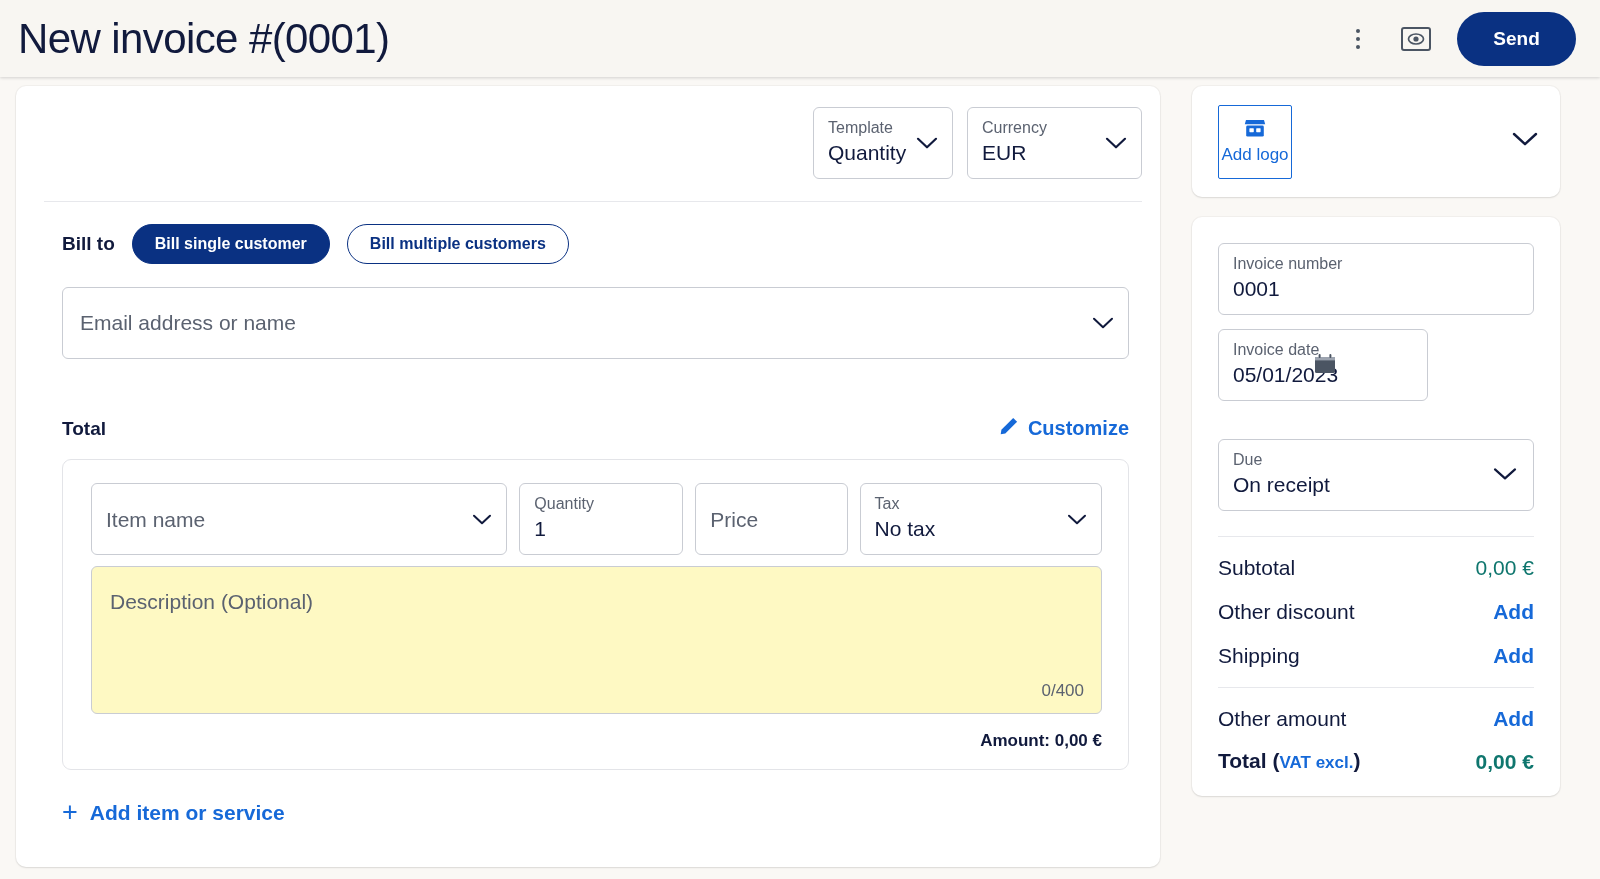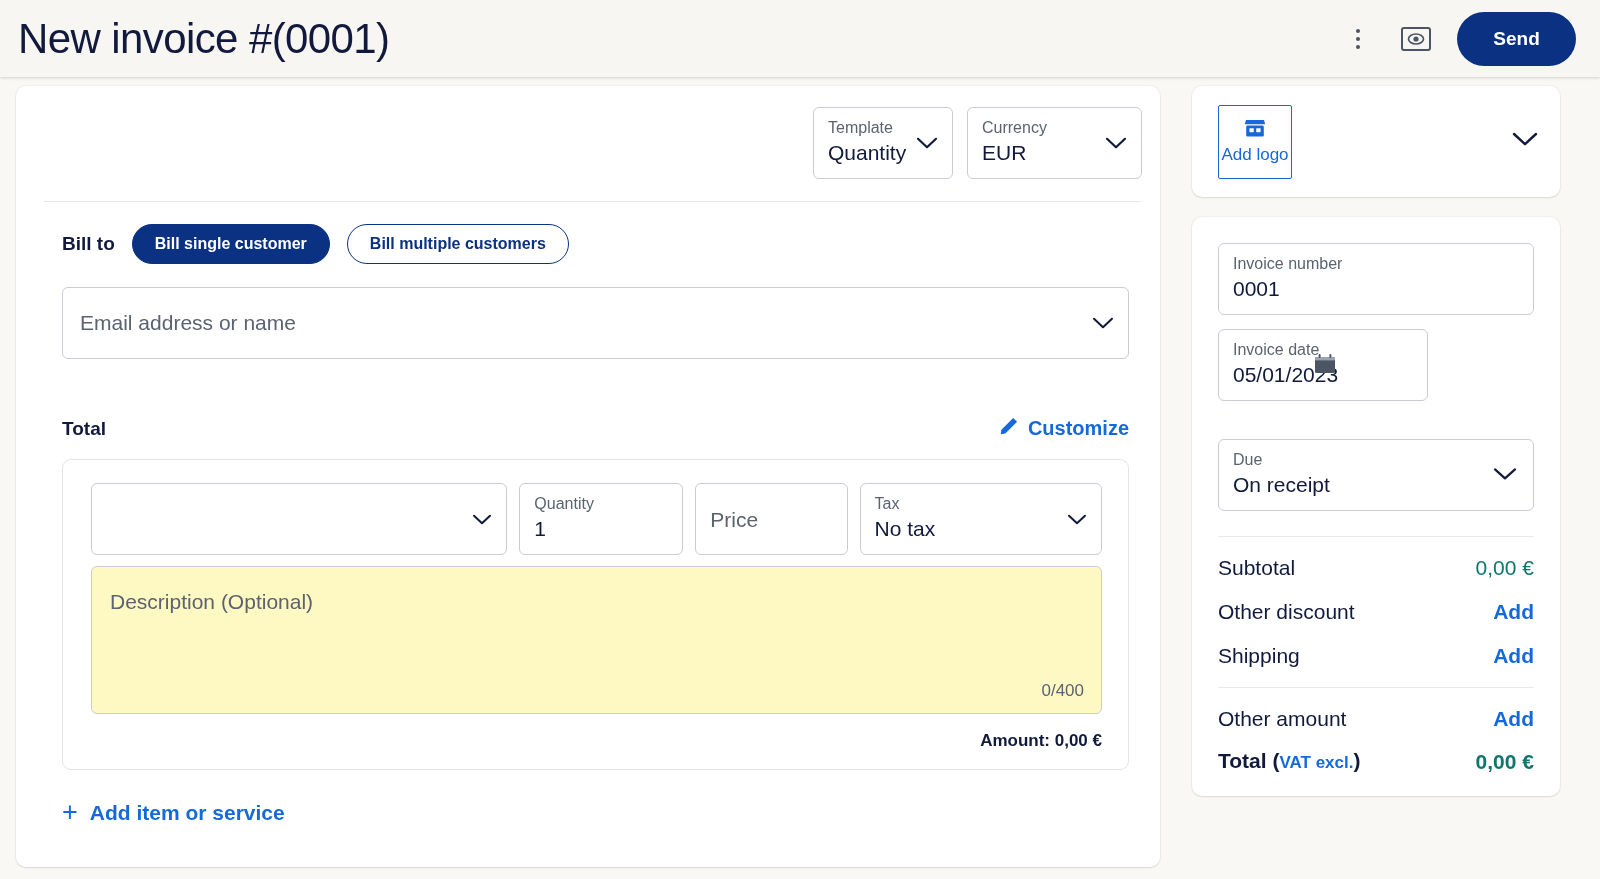--- a/index.html
+++ b/index.html
@@ -274,20 +274,21 @@
               </svg>
           </span>
           <span>Customize</span>
         </span>
       </div>
 
       <div class="item-card">
         <div class="fields-row">
 
           <div class="fld itemname">
+            <div class="fld-ph">Item name</div>
             <span class="chev">
               <svg width="20" height="12" viewBox="0 0 20 12">
                   <path d="M2 2 L10 9.5 L18 2" fill="none" stroke="#111a3d" stroke-width="2" stroke-linecap="round" stroke-linejoin="round"></path>
                 </svg>
             </span>
           </div>
 
           <div class="fld qty">
             <div class="fld-label">Quantity</div>
             <div class="fld-value">1</div>

